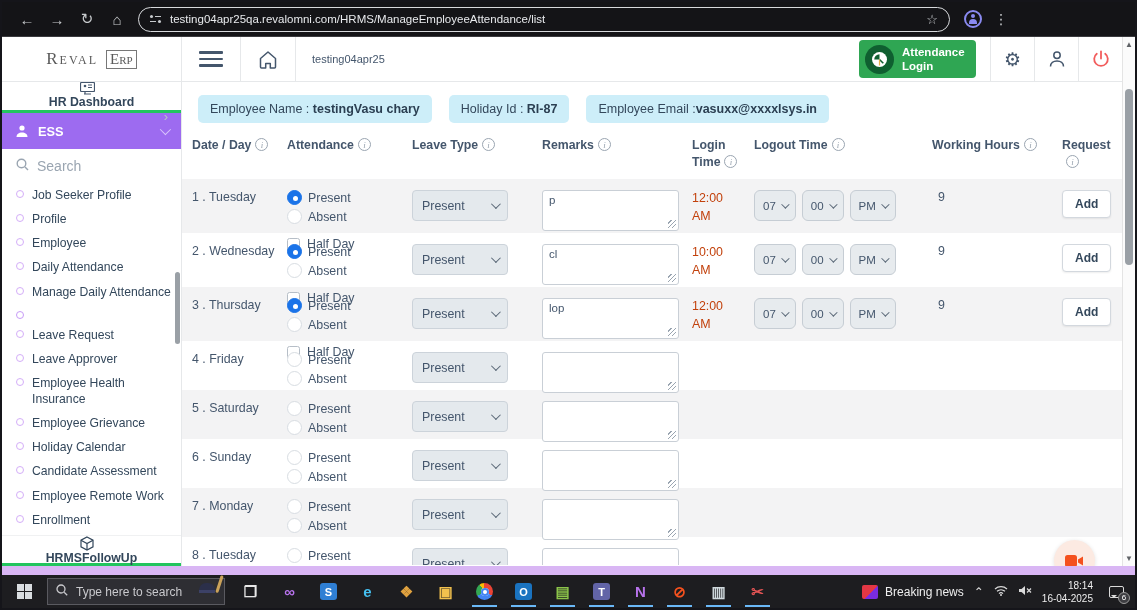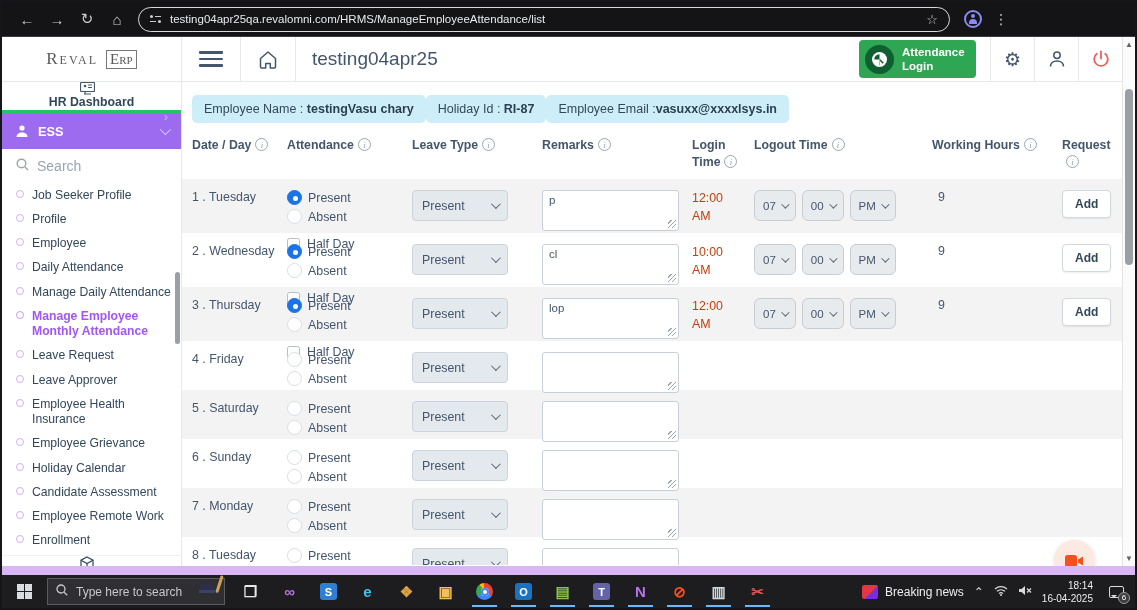--- a/index.html
+++ b/index.html
@@ -41,30 +41,30 @@
   .menu-item.active { color:#a356f6; font-weight:700; }
   .menu-item.active .bullet { border-color:#c79bf7; }
   .side-scroll { position:absolute; right:1px; top:235px; width:5px; height:72px; background:#9aa0a6; border-radius:3px; }
 
   
   .topbar { position:absolute; left:180px; top:0; right:13px; height:45px; background:#fff; border-bottom:1px solid #e6e8ea; display:flex; align-items:center; }
   .burger { width:24px; margin:0 17px; cursor:pointer; }
   .burger i { display:block; height:2.5px; background:#44566c; margin:4px 0; border-radius:1px; }
   .vdiv { width:1px; height:45px; background:#e6e8ea; }
   .home-ic { margin:0 17px; cursor:pointer; display:flex; }
-  .company { margin-left:16px; font-size:19px; color:#44566c; }
+  .company { margin-left:16px; font-size:11px; color:#44566c; }
   .top-right { margin-left:auto; display:flex; align-items:center; height:45px; }
   .att-btn { display:flex; align-items:center; gap:8px; background:#2fa653; color:#fff; border:none; border-radius:4px; padding:4px 12px 4px 6px; height:38px; font-family:inherit; font-size:11.5px; font-weight:700; line-height:1.25; text-align:left; cursor:pointer; margin-right:14px; }
   .att-clock { width:29px; height:29px; border-radius:50%; background:#0f5f30; display:flex; align-items:center; justify-content:center; }
   .ticon { width:43px; height:45px; display:flex; align-items:center; justify-content:center; cursor:pointer; }
   .gear { font-size:19px; color:#44566c; }
 
   
   .content { position:absolute; left:180px; top:45px; right:13px; bottom:9px; overflow:hidden; background:#fff; }
-  .badges { display:flex; gap:0; margin:13px 0 0 10px;align-items:flex-end; }
+  .badges { display:flex; gap:17px; margin:13px 0 0 16px;align-items:flex-end; }
   .badge { background:#cdeef9; border-radius:5px; padding:7px 12px; font-size:12.5px; color:#33475b; white-space:nowrap; }
   .badge b { font-weight:700; color:#2b3f52; }
   .thead, .t-row { display:grid; grid-template-columns:95px 125px 130px 150px 62px 178px 130px 64px; padding-left:10px; }
   .thead { margin-top:14px; min-height:42px; align-items:start; }
   .th { font-size:12.3px; font-weight:700; color:#44566c; padding-right:8px; line-height:1.4; }
   .info { display:inline-block; width:13px; height:13px; border:1px solid #9aa5b1; border-radius:50%; color:#9aa5b1; font-size:9px; line-height:12px; text-align:center; font-family:"Liberation Serif", serif; font-style:italic; font-weight:400; margin-left:4px; vertical-align:1px; }
   .rows { height:386px; overflow:hidden; }
   .t-row { align-items:start; padding-top:11px; }
   .t-row.shade { background:#f3f3f4; }
   .day { font-size:12.4px; color:#44566c; }
@@ -198,21 +198,20 @@
           <div class="menu-item">
             <span class="bullet"></span>
             <span>Daily Attendance</span>
           </div>
           <div class="menu-item">
             <span class="bullet"></span>
             <span>Manage Daily Attendance</span>
           </div>
           <div class="menu-item active">
             <span class="bullet"></span>
-            <span>Manage Employee Monthly Attendance</span>
           </div>
           <div class="menu-item">
             <span class="bullet"></span>
             <span>Leave Request</span>
           </div>
           <div class="menu-item">
             <span class="bullet"></span>
             <span>Leave Approver</span>
           </div>
           <div class="menu-item">

